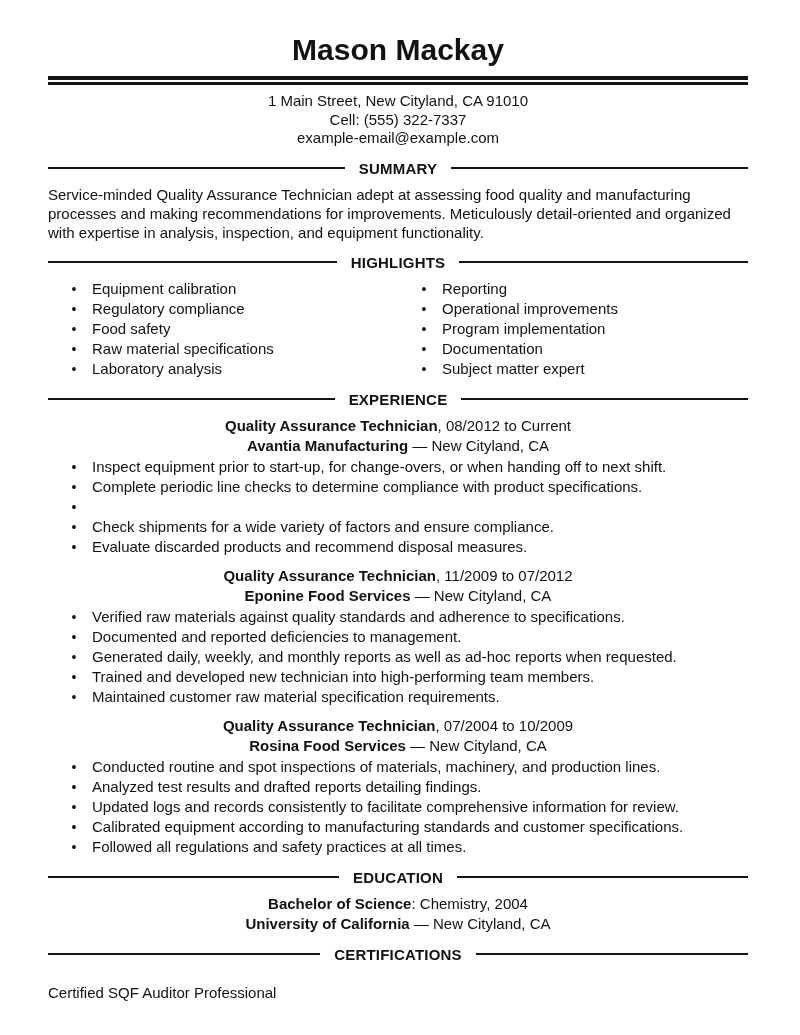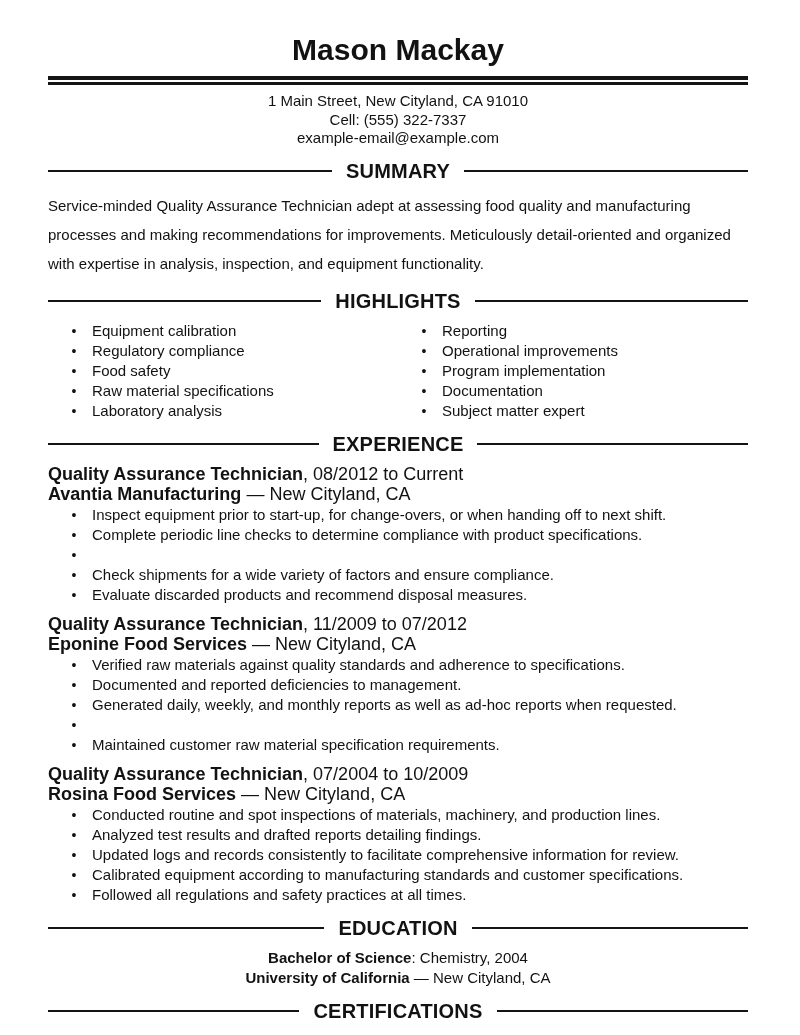--- a/index.html
+++ b/index.html
@@ -18,35 +18,35 @@
   .double-rule {
     margin-top: 4px; height: 2px;
     border-top: 4px solid #141414;
     border-bottom: 3px solid #141414;
   }
   .contact { margin-top: 7px; text-align: center; font-size: 15px; line-height: 18.5px; }
 
   .section-heading { display: flex; align-items: center; margin: 12px 0 8px 0; }
   .section-heading .rule { flex: 1; height: 2px; background: #141414; }
   .section-heading .label {
-    font-weight: bold; font-size: 20px; padding: 0 14px; letter-spacing: 0.2px;
+    font-weight: bold; font-size: 15px; padding: 0 14px; letter-spacing: 0.2px;
     white-space: nowrap;
   }
 
-  .summary-text { margin: 0; font-size: 15px; line-height: 29px; }
+  .summary-text { margin: 0; font-size: 15px; line-height: 19px; }
 
   .columns { display: flex; }
   .col { width: 50%; }
 
   ul.blist { list-style: none; margin: 0; padding: 0; font-size: 15px; line-height: 20px; }
   ul.blist li { display: flex; padding-left: 18px; }
   ul.blist .bullet { flex: none; width: 16px; margin-right: 10px; text-align: center; font-size: 14px; }
 
   .job { margin-bottom: 9px; }
-  .centerline { text-align: left; font-size: 18px; line-height: 20px; }
+  .centerline { text-align: center; font-size: 15px; line-height: 20px; }
   .bold { font-weight: bold; }
   .job ul.blist { margin-top: 1px; }
 
   .edu-block { text-align: center; font-size: 15px; line-height: 20px; }
 
   .cert-line { font-size: 15px; line-height: 20px; margin-top: 20px; }
 </style>
 </head>
 <body>
 
@@ -175,20 +175,21 @@
       <li>
           <span class="bullet">•</span>
           <span>Documented and reported deficiencies to management.</span>
         </li>
       <li>
           <span class="bullet">•</span>
           <span>Generated daily, weekly, and monthly reports as well as ad-hoc reports when requested.</span>
         </li>
       <li>
           <span class="bullet">•</span>
+          <span>Trained and developed new technician into high-performing team members.</span>
         </li>
       <li>
           <span class="bullet">•</span>
           <span>Maintained customer raw material specification requirements.</span>
         </li>
     </ul>
   </div>
 
   <div class="job">
     <div class="centerline"><span class="bold">Quality Assurance Technician</span><span>, 07/2004 to 10/2009</span></div>

